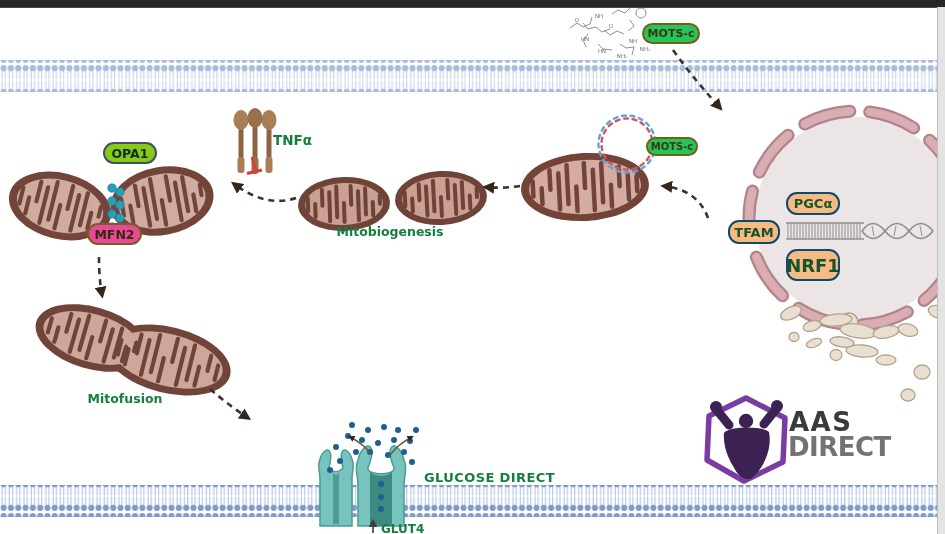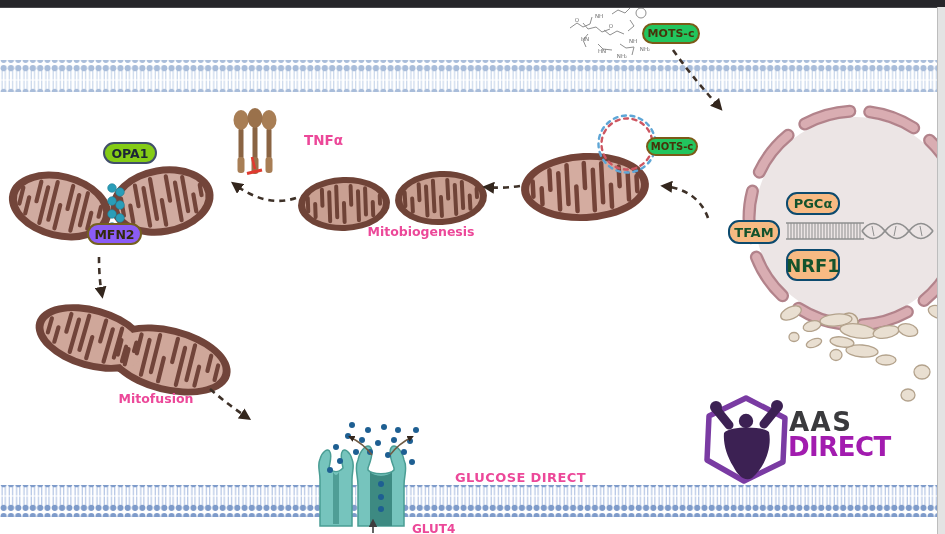--- a/index.html
+++ b/index.html
@@ -4,22 +4,22 @@
 <style>
   html,body{margin:0;padding:0;background:#fff;}
   .stage{position:relative;width:945px;height:534px;overflow:hidden;background:#ffffff;
          font-family:"DejaVu Sans","Liberation Sans",sans-serif;}
   svg.base{position:absolute;left:0;top:0;}
   .pill{position:absolute;display:flex;align-items:center;justify-content:center;
         font-weight:bold;border-radius:11px;box-sizing:border-box;white-space:nowrap;}
   .pill-tan   {background:#22c55e;border:2px solid #7c5a18;color:#46340a;}
   .pill-orange{background:#f7ba83;border:2px solid #0c4a6e;color:#14532d;}
   .pill-blue  {background:#84cc16;border:2px solid #414f6a;color:#1c2537;}
-  .pill-yellow{background:#8b5cf6;border:2px solid #756020;color:#332a0c;}
-  .lbl{position:absolute;font-weight:bold;color:#ec4899;white-space:nowrap;margin-left:31px;}
+  .pill-yellow{background:#ec4899;border:2px solid #756020;color:#332a0c;}
+  .lbl{position:absolute;font-weight:bold;color:#15803d;white-space:nowrap;}
   .logo-text{position:absolute;font-weight:800;line-height:1;white-space:nowrap;}
   .bar-top{position:absolute;left:0;top:0;width:945px;height:7px;background:#26262a;border-bottom:1px solid #47474b;}
   .strip-right{position:absolute;right:0;top:7px;width:7px;height:527px;background:#e3e3e3;border-left:1px solid #bdbdbd;}
 </style>
 </head>
 <body>
 
 <div class="stage">
 
 <svg class="base" width="945" height="534" viewBox="0 0 945 534">
@@ -335,18 +335,18 @@
 <div class="pill pill-blue" style="left:103px;top:142px;width:54px;height:22px;font-size:12.5px;">OPA1</div>
 <div class="pill pill-yellow" style="left:87px;top:223px;width:55px;height:22px;font-size:12.5px;">MFN2</div>
 
 <div class="lbl" style="left:273px;top:132px;font-size:13.5px;">TNFα</div>
 <div class="lbl" style="left:330px;top:224px;width:120px;text-align:center;font-size:12.5px;">Mitobiogenesis</div>
 <div class="lbl" style="left:70px;top:391px;width:110px;text-align:center;font-size:12.5px;">Mitofusion</div>
 <div class="lbl" style="left:424px;top:470px;font-size:13px;letter-spacing:0.4px;">GLUCOSE DIRECT</div>
 <div class="lbl" style="left:381px;top:522px;font-size:12px;">GLUT4</div>
 
 <div class="logo-text" style="left:789px;top:409px;font-size:26px;letter-spacing:1.5px;color:#3a3a3d;">AAS</div>
-<div class="logo-text" style="left:788px;top:434px;font-size:26px;letter-spacing:-0.5px;color:#a21caf;">DIRECT</div>
+<div class="logo-text" style="left:788px;top:434px;font-size:26px;letter-spacing:-0.5px;color:#737373;">DIRECT</div>
 
 <div class="bar-top"></div>
 <div class="strip-right"></div>
 
 </div>
 
 </body></html>

